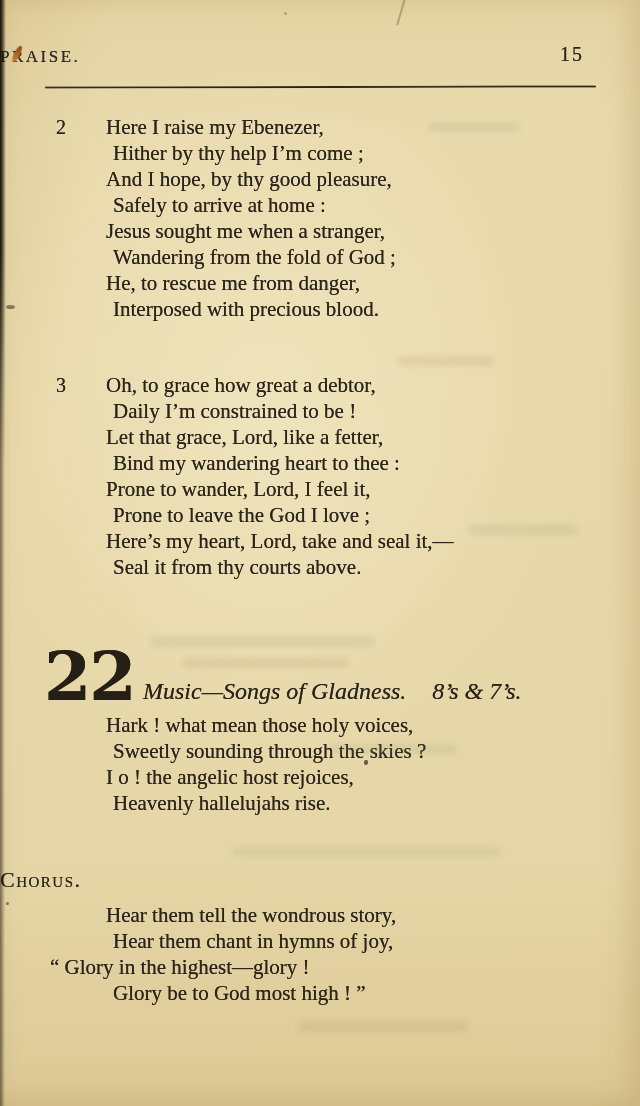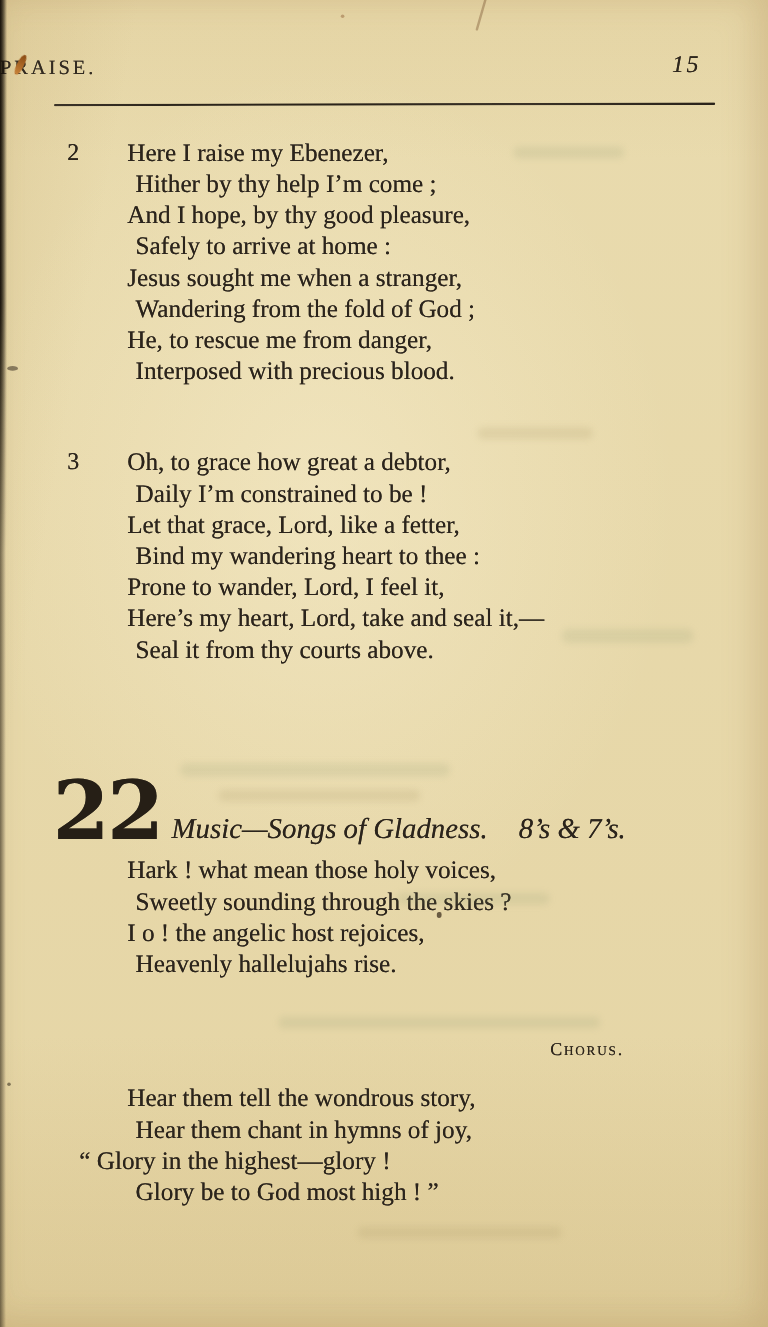--- a/index.html
+++ b/index.html
@@ -20,59 +20,59 @@
   }
   .ink { text-shadow: 0 0 0.5px rgba(43,36,28,0.85); }
 
   
   .running-title {
     position: absolute; top: 47px; left: 0; width: 632px; text-align: left;
     font-size: 17px; letter-spacing: 2.5px; color: #332b21;
   }
   .page-number {
     position: absolute; top: 43px; left: 560px;
-    font-size: 20px; letter-spacing: 2px; color: #2e2godin61c; color:#2e261c;font-style:italic;
+    font-size: 20px; letter-spacing: 2px; color: #2e2godin61c; color:#2e261c;
   }
   .head-rule {
     position: absolute; top: 86px; left: 45px; width: 551px; height: 2px;
     background: linear-gradient(to right, #3a3227 0%, #26201762 20%, #2a231a 45%, #3a3227 70%, #2a231a 100%);
     background-color:#2e271d;
     border-radius: 2px; transform: rotate(-0.12deg);
   }
 
   
   .verse { position: absolute; left: 0; width: 640px; }
   .line {
     font-size: 21px; line-height: 26px; padding-left: 106px;
     white-space: nowrap; color: #2b241c;
   }
   .line.indent { padding-left: 113px; }
-  .line.hang-quote { padding-left: 66px; }
+  .line.hang-quote { padding-left: 50px; }
   .verse-num {
     position: absolute; left: 56px; top: 2px; font-size: 20px; color: #2b241c;
   }
 
   
   .hymn-number {
     position: absolute; left: 44px; top: 651px;
     font-family: "DejaVu Serif", "Liberation Serif", serif;
     font-weight: bold; font-size: 68px; line-height: 50px; letter-spacing: -2px;
     color: #261f16;
   }
   .hymn-heading {
     position: absolute; left: 143px; top: 676px; width: 470px;
     display: flex; gap: 26px; align-items: baseline;
   }
   .tune-title, .meter {
     font-style: italic; font-size: 24px; line-height: 30px; color: #2b241c;
     white-space: nowrap;
   }
   .chorus-label {
-    position: absolute; top: 867px; left: 0; width: 520px; text-align: right;
-    font-variant: small-caps; font-size: 15px; letter-spacing: 1.5px; color: #2e261c;
+    position: absolute; top: 867px; left: 0; width: 520px; text-align: left;
+    font-variant: small-caps; font-size: 22px; letter-spacing: 1.5px; color: #2e261c;
   }
 
   
   .edge-left-full {
     position: absolute; left: 0; top: 0; bottom: 0; width: 5px;
     background: linear-gradient(to right, rgba(25,18,8,0.55), rgba(25,18,8,0));
     pointer-events: none;
   }
   .edge-left-top {
     position: absolute; left: 0; top: 0; width: 6px; height: 460px;
@@ -132,20 +132,21 @@
     <div class="line indent ink">Interposed with precious blood.</div>
   </section>
 
   <section class="verse" style="top:372px">
     <span class="verse-num ink">3</span>
     <div class="line ink">Oh, to grace how great a debtor,</div>
     <div class="line indent ink">Daily I’m constrained to be !</div>
     <div class="line ink">Let that grace, Lord, like a fetter,</div>
     <div class="line indent ink">Bind my wandering heart to thee :</div>
     <div class="line ink">Prone to wander, Lord, I feel it,</div>
+    <div class="line indent ink">Prone to leave the God I love ;</div>
     <div class="line ink">Here’s my heart, Lord, take and seal it,—</div>
     <div class="line indent ink">Seal it from thy courts above.</div>
   </section>
 
   <div class="hymn-number ink">22</div>
   <div class="hymn-heading">
     <span class="tune-title ink">Music—Songs of Gladness.</span>
     <span class="meter ink">8’s &amp; 7’s.</span>
   </div>
 

